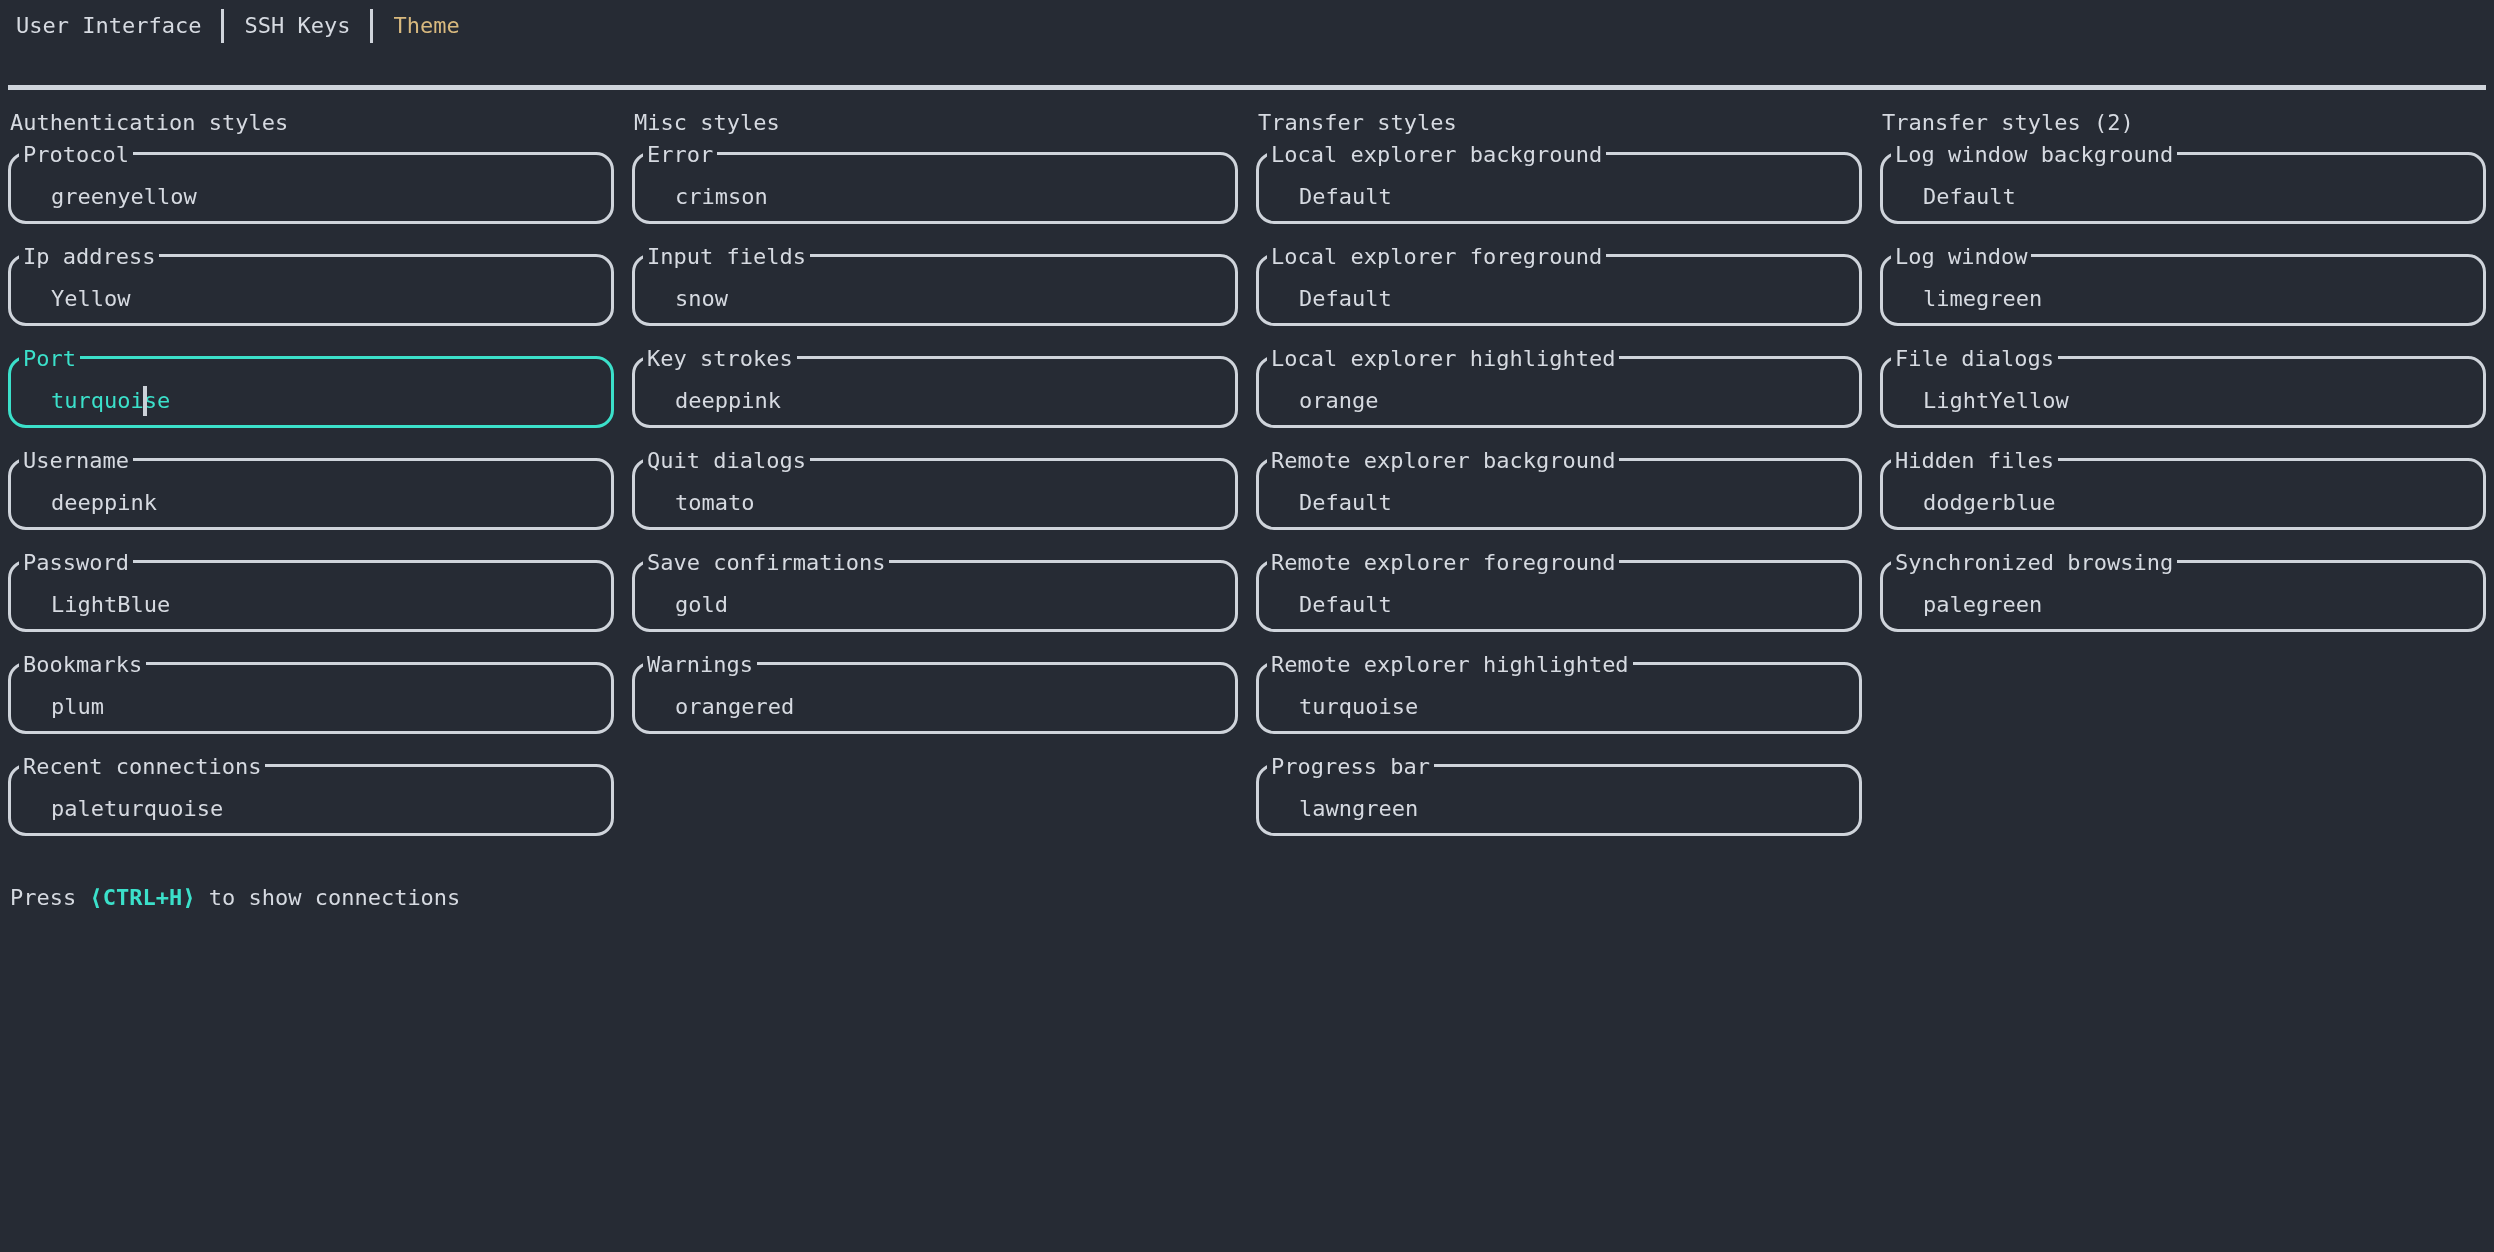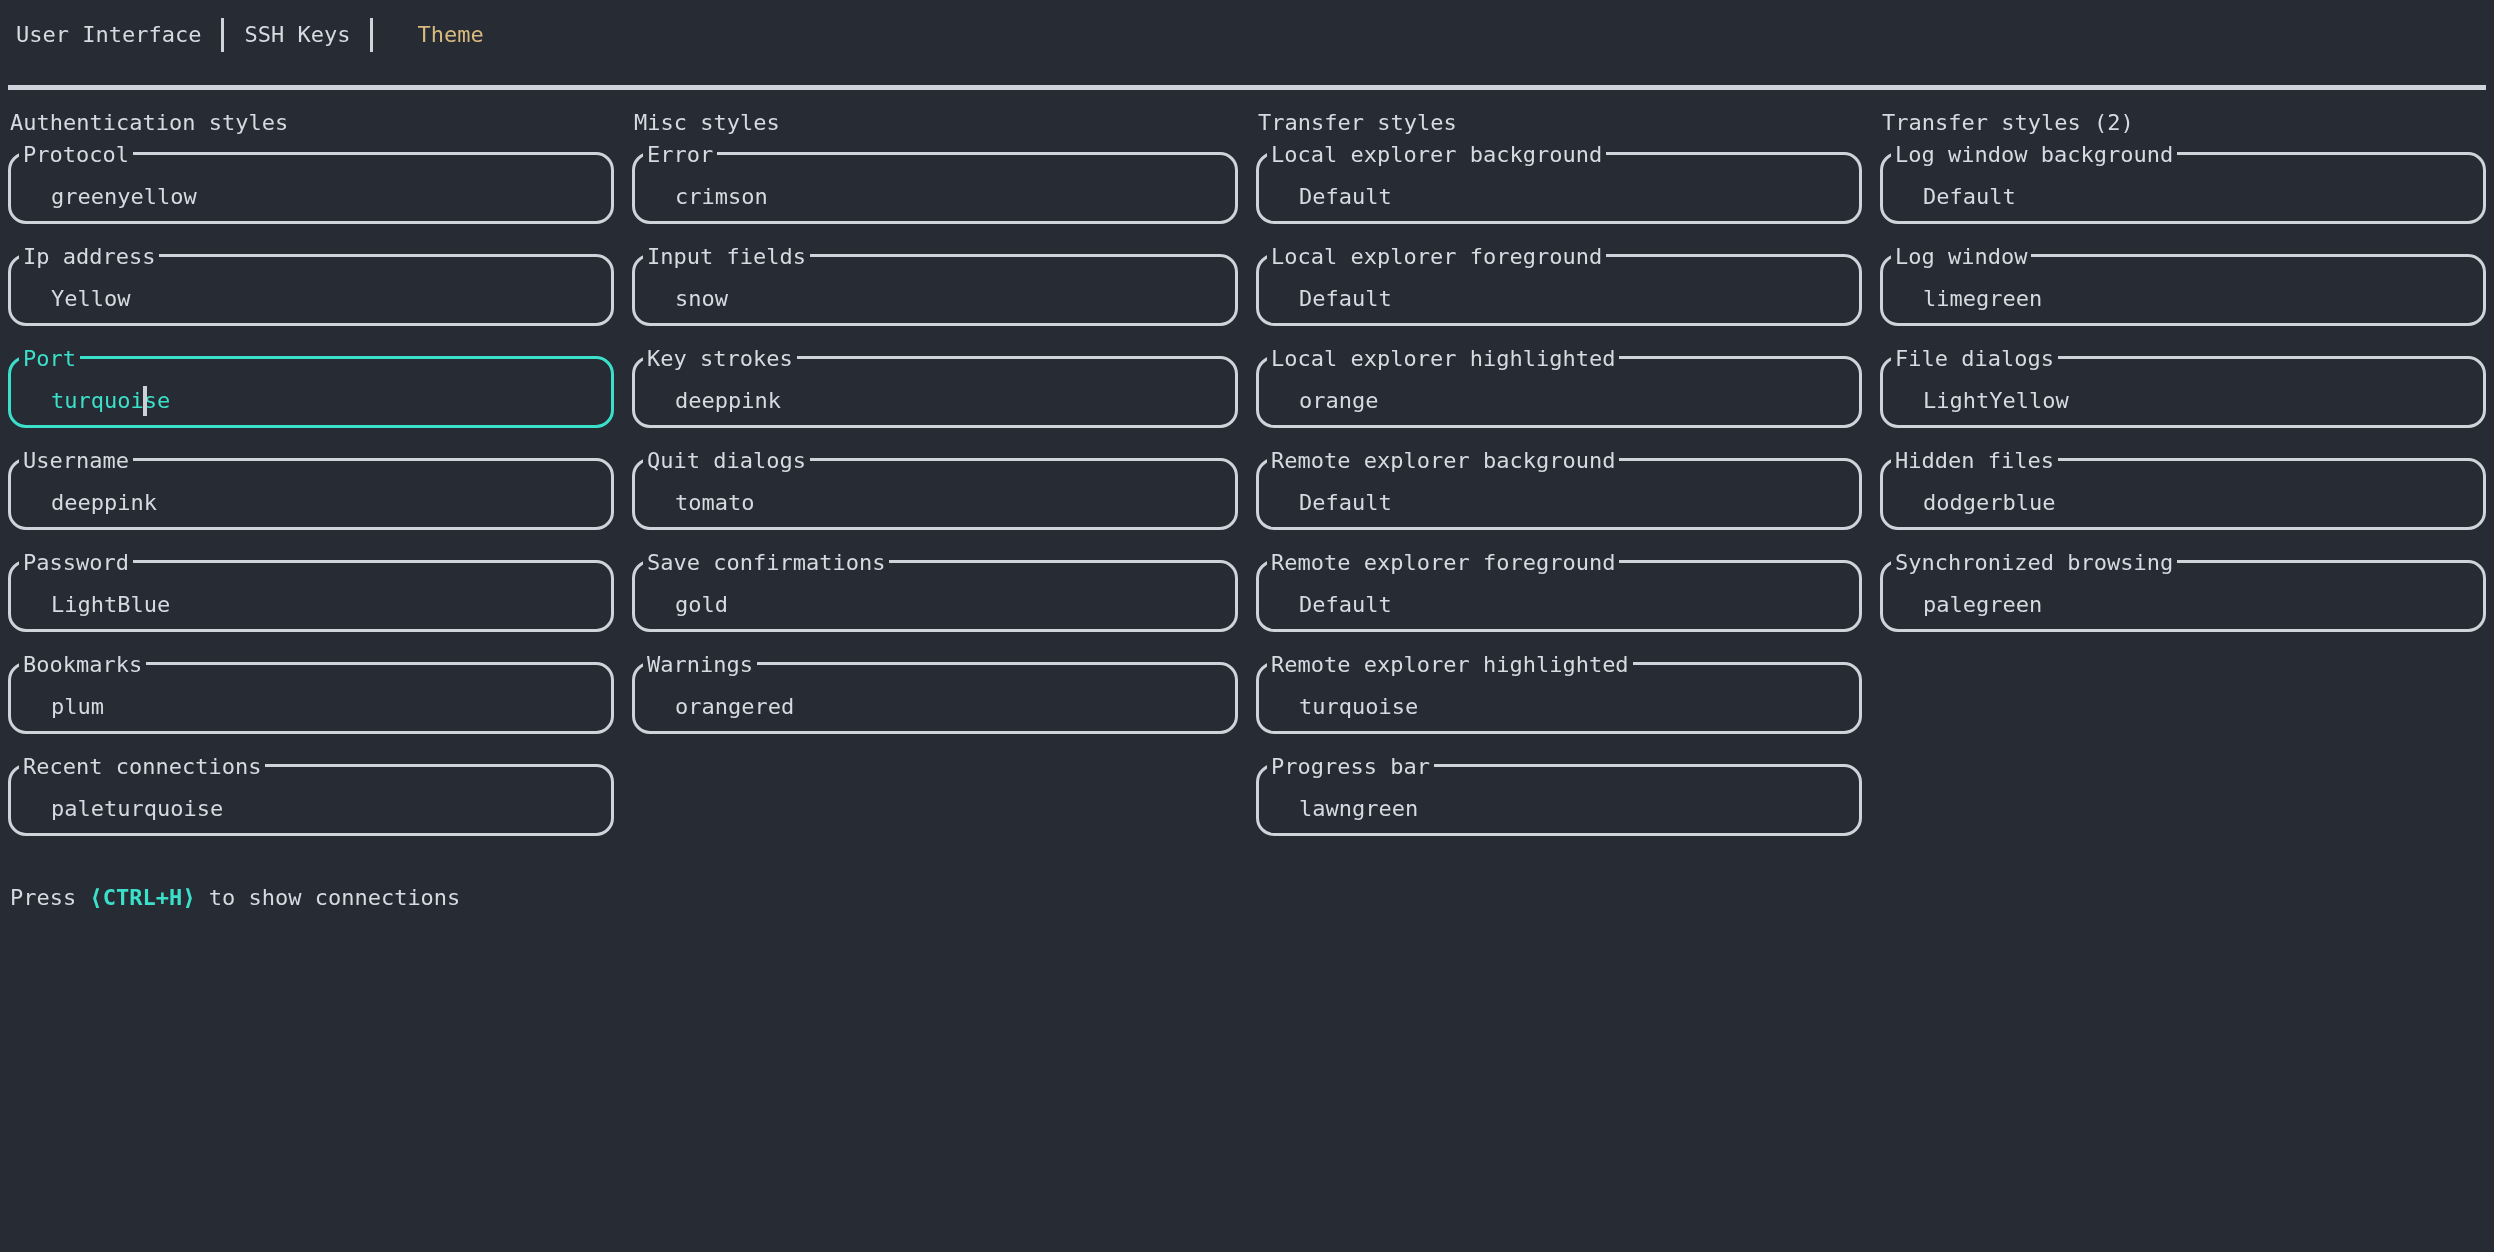--- a/index.html
+++ b/index.html
@@ -13,27 +13,27 @@
     color: var(--foreground, #d6dae1);
     font-family: "DejaVu Sans Mono", "Liberation Mono", monospace;
     font-size: 22px;
     overflow: hidden;
   }
   .screen { width: 100%; height: 100%; }
 
   
   .tabbar {
     display: flex;
-    align-items: flex-end;
+    align-items: center;
     height: 52px;
     padding-left: 16px;
     box-sizing: border-box;
   }
   .tab { line-height: 34px; white-space: pre; }
-  .tab.active { color: var(--active-tab, #d8b97e); margin-left: 24px; }
+  .tab.active { color: var(--active-tab, #d8b97e); }
   .tab-divider {
     width: 3px;
     height: 34px;
     background: var(--border, #cfd4db);
     margin: 0 20px;
   }
   .hr {
     height: 5px;
     background: var(--border, #cfd4db);
     margin: 33px 8px 0 8px;

